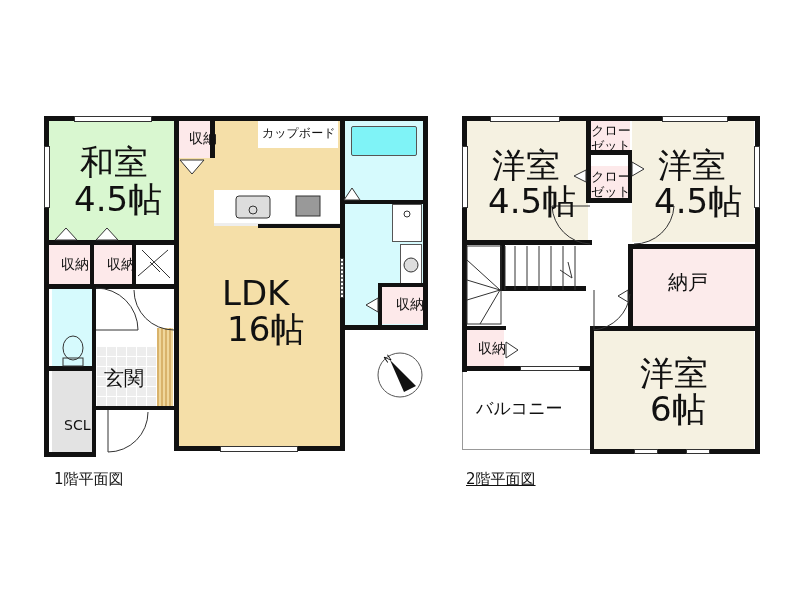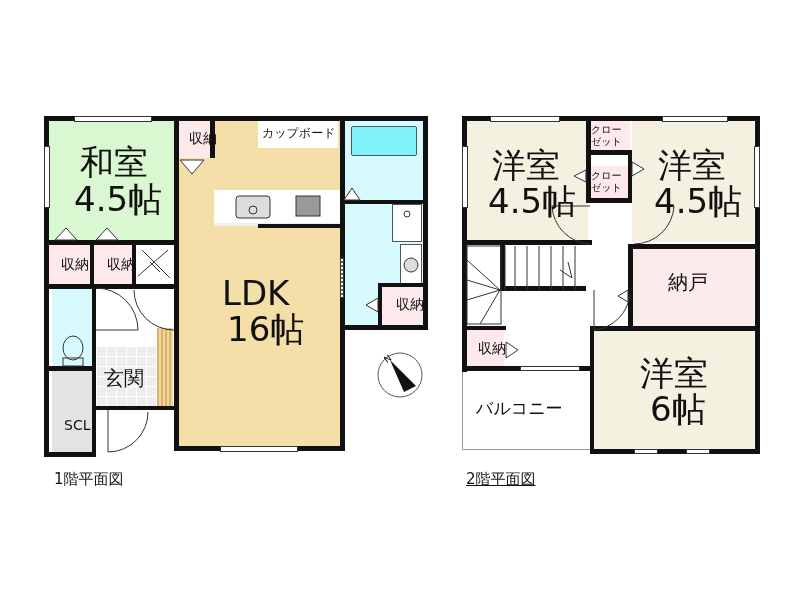--- a/index.html
+++ b/index.html
@@ -2,21 +2,21 @@
 <html><head>
 <meta charset="utf-8">
 <style>
   html,body{margin:0;padding:0;background:#fff;}
   body{width:800px;height:600px;position:relative;overflow:hidden;font-family:"DejaVu Sans","Liberation Sans",sans-serif;}
   .room{position:absolute;box-sizing:border-box;}
   .wall{position:absolute;background:#111;}
   .lbl{position:absolute;color:#111;text-align:center;line-height:1.05;white-space:nowrap;}
   .big{font-size:34px;}
   .sm{font-size:14px;margin-left:9px;}
-  .xs{font-size:10px;line-height:1.15;}
+  .xs{font-size:13px;line-height:1.15;}
   .win{position:absolute;background:#fff;border:1px solid #333;box-sizing:border-box;}
   .caption{position:absolute;font-size:15px;color:#111;}
   svg{position:absolute;left:0;top:0;}
 </style>
 </head>
 <body>
 
 <div>
 
   <div class="room" style="left:48px;top:118px;width:128px;height:122px;background:#d9f7d0;"></div>

